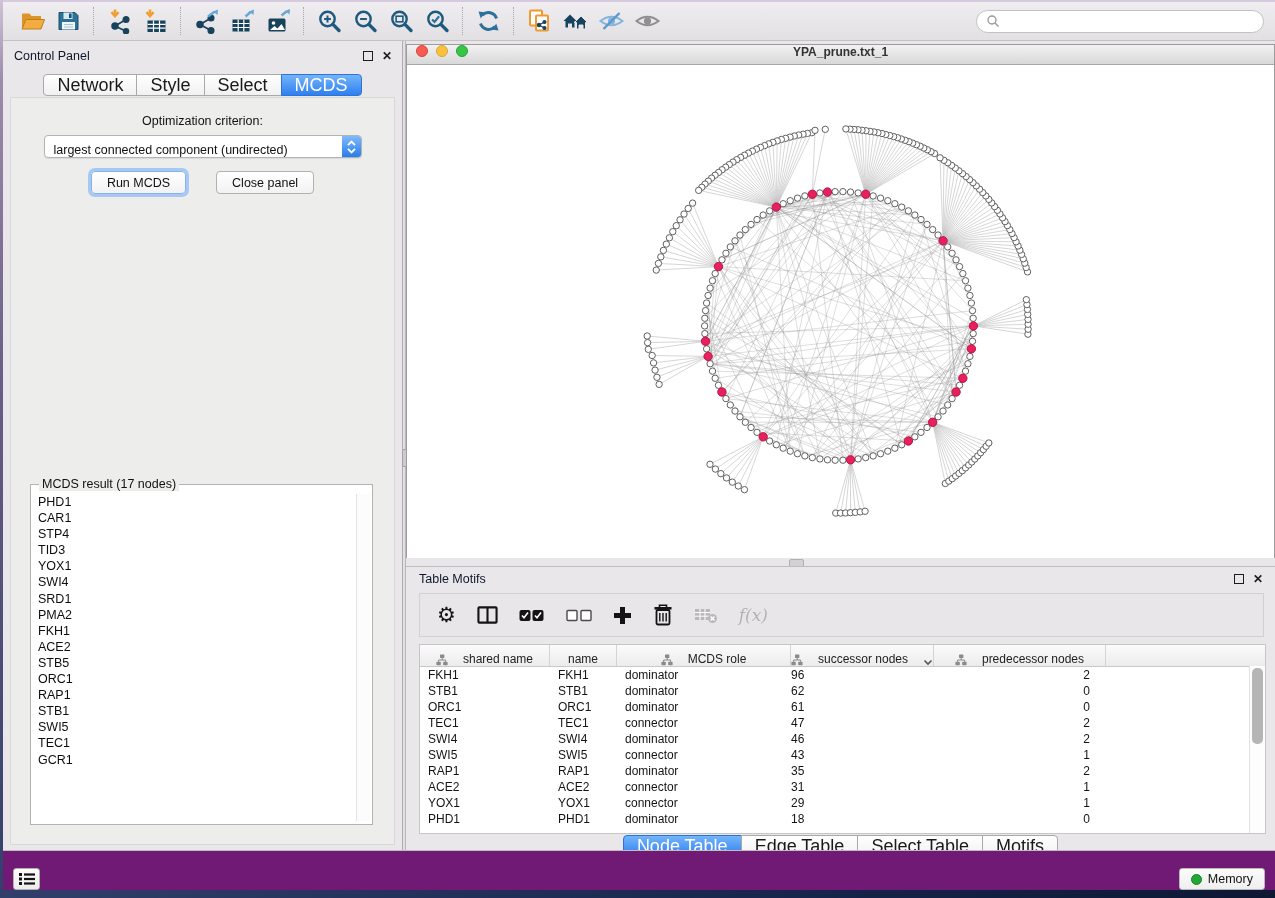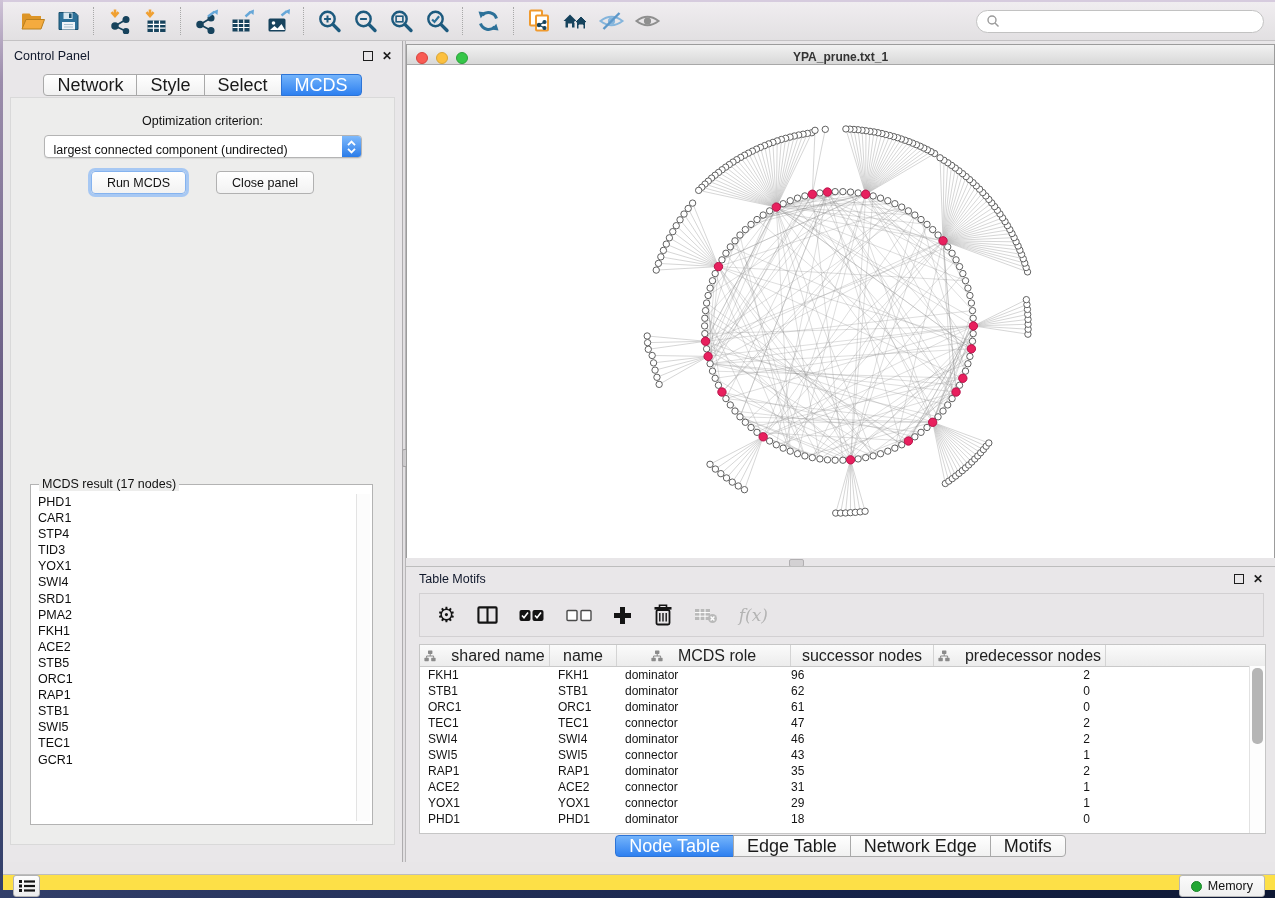--- a/index.html
+++ b/index.html
@@ -54,54 +54,54 @@
   .result-scrollbar{position:absolute;right:2px;top:3px;bottom:3px;width:13px;background:#fcfcfc;border-left:1px solid #e3e3e3}
 
   
   .vsplit{position:absolute;left:399px;top:41px;width:4px;bottom:28px;background:#e2e0e2;border-left:1px solid #aeacae;border-right:1px solid #b8b6b8;box-sizing:border-box}
   .vsplit .grip{position:absolute;left:-1px;top:408px;width:4px;height:16px;background:#cdcbcd;border:1px solid #a5a3a5;border-radius:2px}
   .hsplit{position:absolute;left:403px;right:0;top:558px;height:8px;background:#e8e6e8}
   .hsplit .grip{position:absolute;left:383px;top:1px;width:13px;height:6px;background:#d3d1d3;border:1px solid #b1afb1;border-radius:2px}
 
   
   .network-panel{position:absolute;left:403px;right:0;top:44px;height:514px;box-sizing:border-box;border:1px solid #9c9c9c;background:#fff}
-  .net-head{height:19px;background:linear-gradient(#f2f2f2,#d8d8d8);border-bottom:1px solid #a8a8a8;position:relative;display:flex;align-items:flex-end}
+  .net-head{height:19px;background:linear-gradient(#f2f2f2,#d8d8d8);border-bottom:1px solid #a8a8a8;position:relative;display:flex;align-items:flex-start}
   .lights{display:flex;gap:8px;padding-left:9px;z-index:2}
   .light{width:12px;height:12px;border-radius:50%;box-sizing:border-box}
   .light.red{background:#f95b53;border:1px solid #d8443e}
   .light.yellow{background:#fcc03f;border:1px solid #d9a637}
   .light.green{background:#35c648;border:1px solid #2ba13b}
   .net-title{position:absolute;left:0;right:0;text-align:center;font-size:12px;font-weight:700;color:#333}
   .net-canvas{display:block;width:100%;height:493px;background:#fff}
 
   
   .table-panel{position:absolute;left:403px;right:0;top:566px;bottom:28px;background:#e9e7e9;border-top:1px solid #bdbdbd}
   .tp-head{position:absolute;top:4px;left:13px;right:12px;height:16px;display:flex;align-items:center}
   .tp-toolbar{position:absolute;top:26px;left:13px;right:11px;height:44px;box-sizing:border-box;background:#e8e6e8;
     border:1px solid #d2d0d2;display:flex;align-items:center;gap:21px;padding:0 17px}
   .tp-btn{background:none;border:none;padding:0;display:flex;align-items:center}
   .gear{font-size:21px;line-height:1;color:#141414;font-family:"DejaVu Sans",sans-serif}
   .fx{font-family:"DejaVu Serif",serif;font-style:italic;font-size:17px;color:#b3b3b3}
   .table-wrap{position:absolute;top:77px;left:13px;right:9px;height:190px;background:#fff;border:1px solid #c6c6c6;box-sizing:border-box;overflow:hidden}
   .thead,.tr{display:grid;grid-template-columns:130px 67px 174px 143px 172px 1fr}
   .thead{height:21px;background:linear-gradient(#fbfbfb,#ececec);border-bottom:1px solid #c9c9c9}
-  .th{display:flex;align-items:center;justify-content:center;gap:15px;font-size:16px;color:#222;border-right:1px solid #d4d4d4;white-space:nowrap;overflow:hidden}
+  .th{display:flex;align-items:flex-end;justify-content:center;gap:15px;font-size:12px;color:#222;border-right:1px solid #d4d4d4;white-space:nowrap;overflow:hidden}
   .th.filler{border-right:none}
   .tr{height:16px;align-items:center}
   .td{font-size:12px;color:#141414;white-space:nowrap;overflow:hidden}
   .td.c0,.td.c1,.td.c2{padding-left:8px}
   .td.c3{padding-right:10px}
   .td.c4{text-align:right;padding-right:16px}
   .table-scrollbar{position:absolute;top:21px;right:0;bottom:0;width:15px;background:#fdfdfd;border-left:1px solid #e2e2e2}
   .table-scrollbar .thumb{position:absolute;left:2px;right:2px;top:2px;height:76px;background:#b5b5b5;border-radius:5px}
   .tp-tabs{position:absolute;left:0;right:0;top:268px;display:flex;justify-content:center}
 
   
-  .status-bar{position:absolute;left:0;right:0;bottom:0;height:16px;box-sizing:border-box;background:#fde047;
-    border-top:1px solid #bdbdbd;display:flex;align-items:flex-start;padding:0 10px}
+  .status-bar{position:absolute;left:0;right:0;bottom:0;height:40px;box-sizing:border-box;background:#701a75;
+    border-top:1px solid #bdbdbd;display:flex;align-items:flex-end;padding:0 10px}
   .status-btn{width:27px;height:22px;border:1px solid #b2b2b2;border-radius:3px;background:linear-gradient(#fdfdfd,#ececec);
     display:flex;align-items:center;justify-content:center;padding:0}
   .memory-btn{margin-left:auto;height:22px;padding:0 11px;display:flex;align-items:center;gap:6px;border:1px solid #b7b7b7;
     border-radius:3px;background:linear-gradient(#fbfbfb,#efefef);font-size:12.5px;font-family:"Liberation Sans",sans-serif;color:#111}
   .memory-dot{width:11px;height:11px;border-radius:50%;background:#21a733;border:1px solid #188427;box-sizing:border-box}
   svg{display:block}
 </style>
 </head>
 <body>
 
@@ -1144,21 +1144,21 @@
             <div class="td c4">0</div>
           </div>
         </div>
       <div class="table-scrollbar">
           <span class="thumb"></span>
         </div>
     </div>
     <div class="tp-tabs">
         <div class="tab selected">Node Table</div>
         <div class="tab">Edge Table</div>
-        <div class="tab">Network Edge</div>
+        <div class="tab">Select Table</div>
         <div class="tab">Motifs</div>
       </div>
   </div>
 
   <div class="status-bar">
     <button class="status-btn">
       <svg width="18" height="16" viewBox="0 0 18 16">
           <g fill="#141414">
             <rect x="1" y="2" width="3" height="3"></rect>
             <rect x="6" y="2.4" width="11" height="2.2"></rect>

